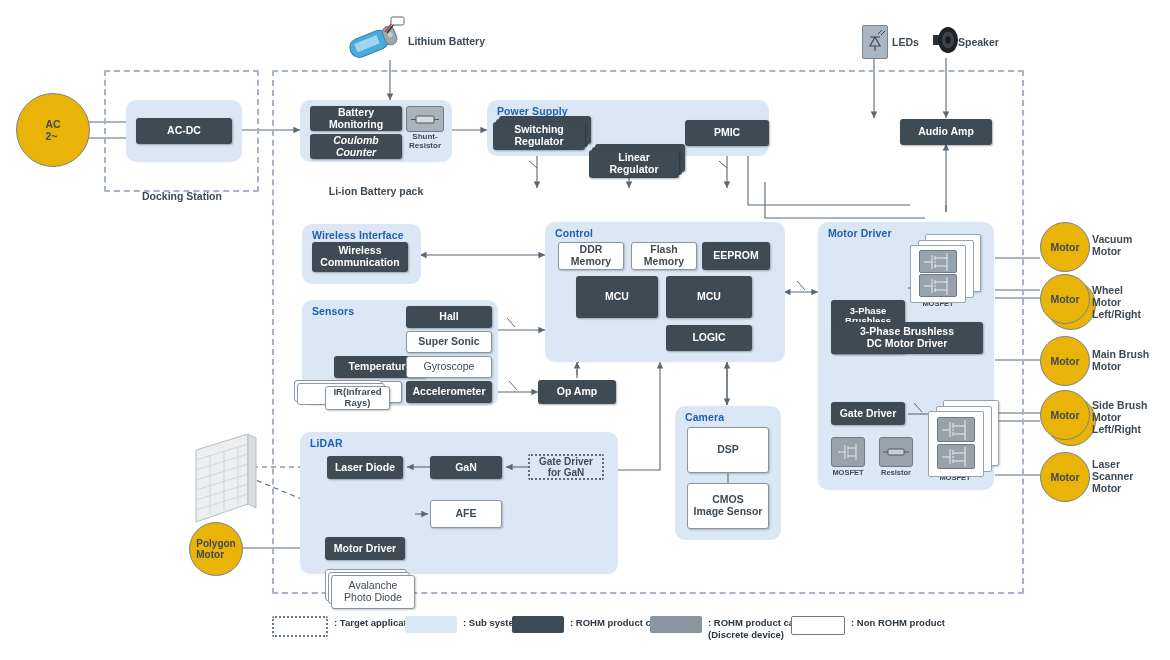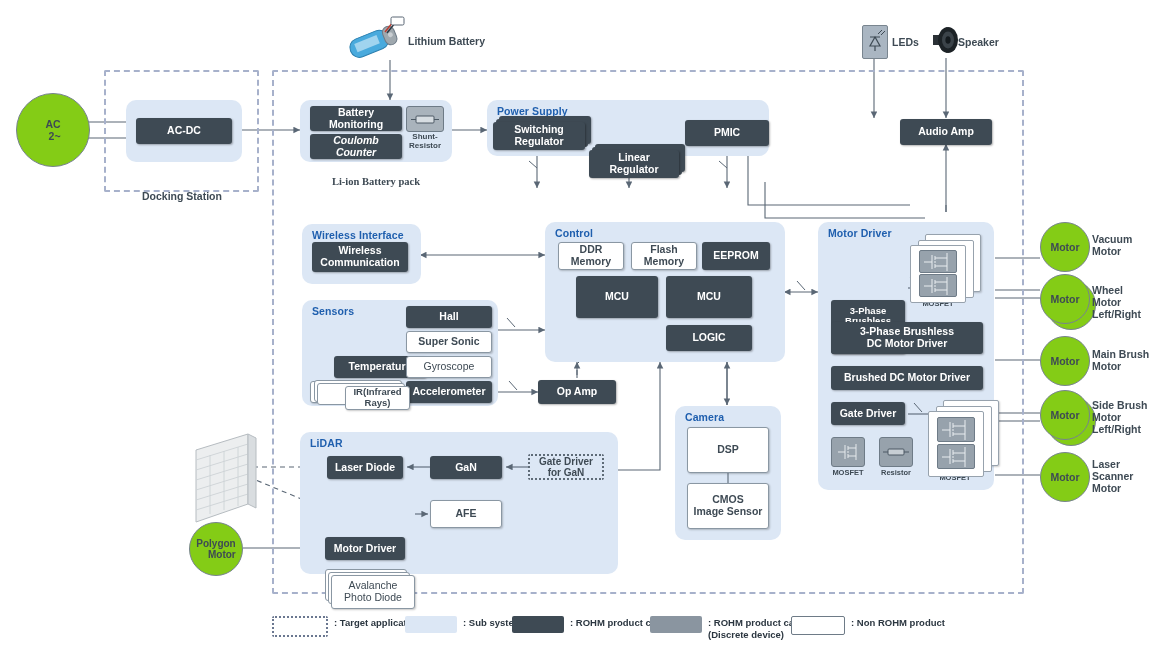--- a/index.html
+++ b/index.html
@@ -38,22 +38,22 @@
   }
   .dashbox-small{
     border:2px dotted #5e6b77;border-radius:2px;background:#dce7f5;
     display:flex;align-items:center;justify-content:center;text-align:center;
     font-weight:bold;font-size:10px;line-height:1.12;color:#3e4a54;
   }
   .caption{
     color:#3e4a54;font-weight:bold;font-size:10.5px;line-height:1.15;white-space:pre-line;
   }
   .circle{
-    border:1px solid #77838f;border-radius:50%;background:#84cc16;
-    display:flex;align-items:center;justify-content:center;text-align:right;
+    border:1px solid #77838f;border-radius:50%;background:#eab308;
+    display:flex;align-items:center;justify-content:center;text-align:left;
     color:#3e4a54;font-weight:bold;font-size:10.5px;line-height:1.15;
   }
   
   .stack{position:relative;}
   .stack:before,.stack:after{
     content:"";position:absolute;left:6px;top:-6px;right:-6px;bottom:6px;z-index:-1;
     border-radius:3px;
   }
   .stack.dark:before{background:#3e4a54;box-shadow:1px 1px 2px rgba(0,0,0,.3);}
   .stack.dark:after{left:3px;top:-3px;right:-3px;bottom:3px;background:#3e4a54;}
@@ -205,21 +205,21 @@
 Counter</span>
   </div>
   <div class="abs discrete" style="left:406px;top:106px;width:38px;height:26px;background:#a9b3bc;">
     <svg width="28" height="14" viewBox="0 0 28 14">
         <rect x="5" y="4" width="18" height="7" rx="1" fill="#d7dde2" stroke="#4c5964" stroke-width="1"></rect>
         <path d="M0,7.5 L5,7.5 M23,7.5 L28,7.5" stroke="#4c5964" stroke-width="1"></path>
       </svg>
   </div>
   <div class="abs caption" style="left:398px;top:133px;width:54px;text-align:center;font-size:8px;line-height:1.1;">Shunt-
 Resistor</div>
-  <div class="abs caption" style="left:300px;top:176px;width:152px;text-align:center;font-family:Liberation Serif, serif;">Li-ion Battery pack</div>
+  <div class="abs caption" style="left:300px;top:185px;width:152px;text-align:center;">Li-ion Battery pack</div>
 
   <div class="abs sub" style="left:487px;top:100px;width:282px;height:56px;">
     <div class="sub-title">Power Supply</div>
   </div>
   <div class="abs stack dark" style="left:493px;top:122px;width:92px;height:28px;z-index:2;">
     <div class="rohm" style="width:100%;height:100%;">
       <span style="white-space:pre-line">Switching
 Regulator</span>
     </div>
   </div>
@@ -257,21 +257,21 @@
     <div class="sub-title">Wireless Interface</div>
   </div>
   <div class="abs rohm" style="left:312px;top:242px;width:96px;height:30px;">
     <span style="white-space:pre-line">Wireless
 Communication</span>
   </div>
 
   <div class="abs sub" style="left:302px;top:300px;width:196px;height:106px;">
     <div class="sub-title">Sensors</div>
   </div>
-  <div class="abs stackL" style="left:320px;top:330px;width:88px;height:22px;z-index:2;padding-left:25px;">
+  <div class="abs stackL" style="left:300px;top:330px;width:88px;height:22px;z-index:2;padding-left:25px;">
     <div class="nonrohm" style="width:100%;height:100%;font-size:9.5px;">
       <span>IR(Infrared Rays)</span>
     </div>
   </div>
   <div class="abs rohm" style="left:310px;top:356px;width:92px;height:22px;margin-left:24px;">
     <span>Temperature</span>
   </div>
   <div class="abs nonrohm" style="left:310px;top:381px;width:92px;height:22px;font-weight:normal;">
     <span>Humidity</span>
   </div>
@@ -384,23 +384,20 @@
   </div>
   <div class="abs rohm" style="left:831px;top:260px;width:74px;height:54px;font-size:9.5px;margin-top:40px;">
     <span style="white-space:pre-line">3-Phase
 Brushless
 DC Motor
 Pre-Driver</span>
   </div>
   <div class="abs rohm" style="left:831px;top:322px;width:152px;height:32px;">
     <span style="white-space:pre-line">3-Phase Brushless
 DC Motor Driver</span>
-  </div>
-  <div class="abs rohm" style="left:831px;top:366px;width:152px;height:24px;">
-    <span>Brushed DC Motor Driver</span>
   </div>
   <div class="abs rohm" style="left:831px;top:402px;width:74px;height:23px;">
     <span>Gate Driver</span>
   </div>
 
   <div class="abs discrete" style="left:831px;top:437px;width:34px;height:30px;background:#97a2ac;">
     <svg width="24" height="20" viewBox="0 0 24 20">
       <path d="M2,10 L9,10 M9,3 L9,17 M12,4 L12,8 M12,9 L12,11 M12,12 L12,16 M12,6 L20,6 L20,14 M12,14 L20,14 M20,2 L20,6 M20,14 L20,18" stroke="#e6eaed" stroke-width="1" fill="none"></path>
     </svg>
   </div>

